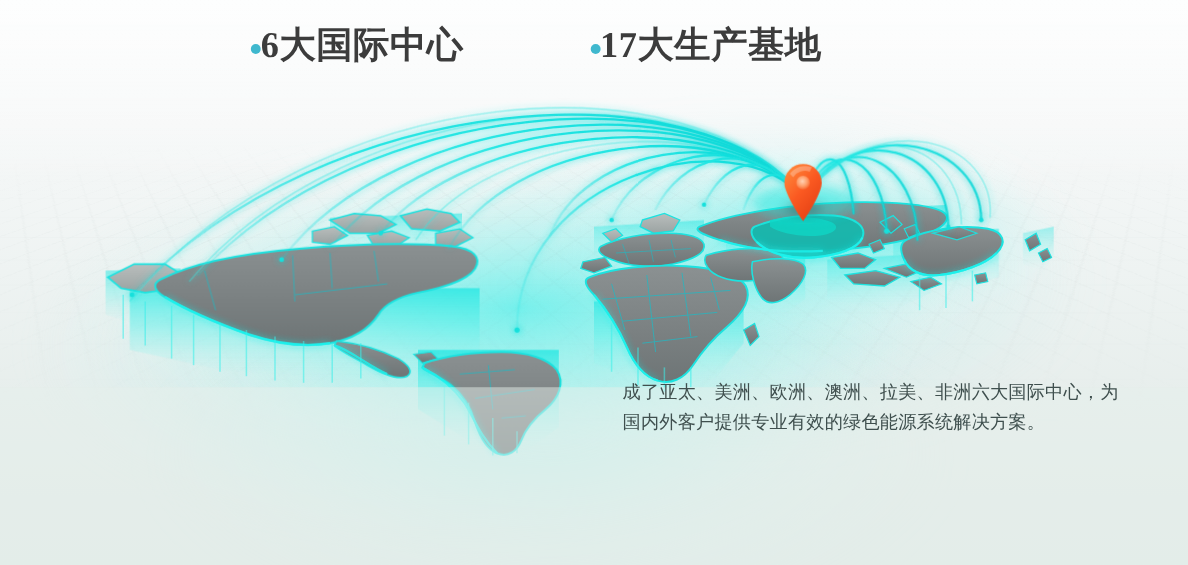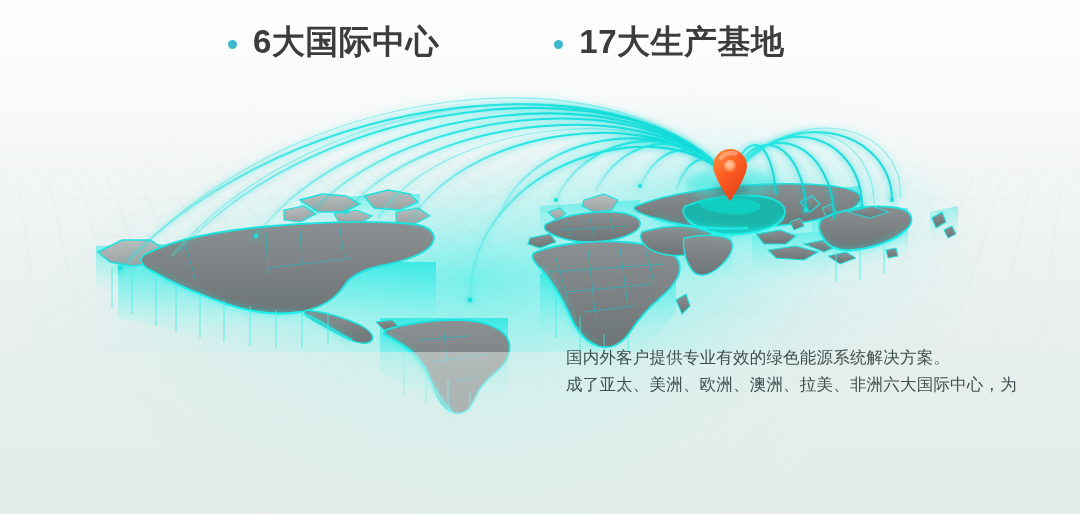--- a/index.html
+++ b/index.html
@@ -93,21 +93,22 @@
     position: absolute;
     left: 0; top: 22px;
     width: 1080px;
     display: flex;
     align-items: flex-start;
     pointer-events: none;
   }
   .title-block {
     display: flex;
     align-items: center;
-    gap: 16px;
+    gap: 0;
+    font-family: Liberation Serif, serif;
   }
   .t1 { margin-left: 228px; }
   .t2 { margin-left: 115px; }
 
   .bullet {
     width: 9px; height: 9px;
     border-radius: 50%;
     background: #3fb8ce;
     flex: 0 0 auto;
     margin-top: 4px;
@@ -483,17 +484,17 @@
       <span class="bullet"></span>
       <span class="title-text">6大国际中心</span>
     </div>
     <div class="title-block t2">
       <span class="bullet"></span>
       <span class="title-text">17大生产基地</span>
     </div>
   </div>
 
   <div class="para">
+    <span class="para-line">成了亚太、美洲、欧洲、澳洲、拉美、非洲六大国际中心，为</span>
     <span class="para-line">国内外客户提供专业有效的绿色能源系统解决方案。</span>
-    <span class="para-line">成了亚太、美洲、欧洲、澳洲、拉美、非洲六大国际中心，为</span>
   </div>
 
 </div>
 
 </body></html>

